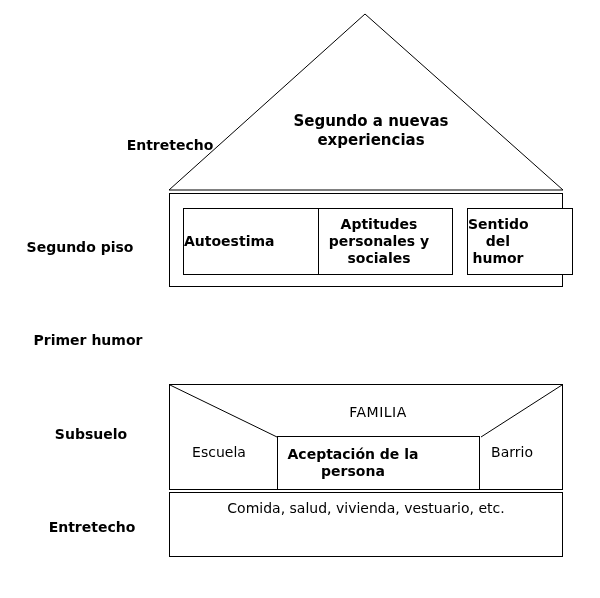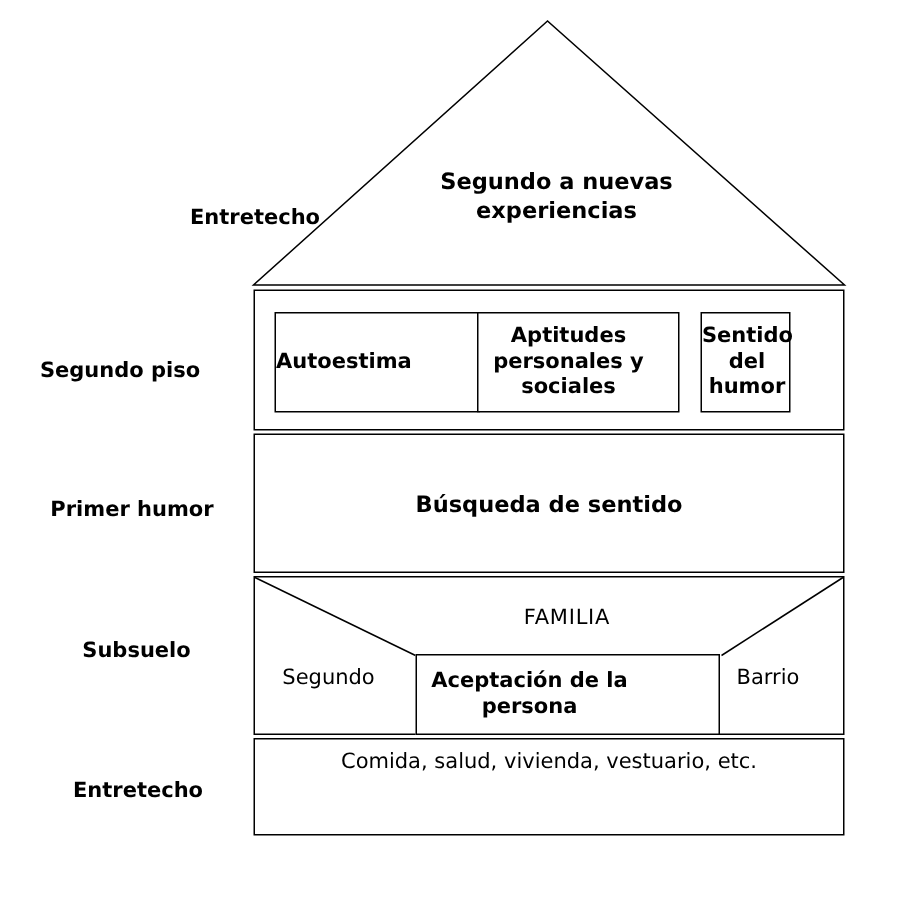--- a/index.html
+++ b/index.html
@@ -37,21 +37,21 @@
     display: flex;
     align-items: center;
     justify-content: flex-start;
     text-align: center;
     font-weight: bold;
     font-size: 14px;
     line-height: 17px;
   }
   .box-autoestima { left: 183px; top: 208px; width: 137px; height: 67px; }
   .box-aptitudes  { left: 318px; top: 208px; width: 135px; height: 67px; }
-  .box-sentido    { left: 467px; top: 208px; width: 60px;  height: 67px; }
+  .box-sentido    { left: 467px; top: 208px; width: 106px;  height: 67px; }
   .box-aceptacion { left: 277px; top: 436px; width: 203px; height: 54px; }
   .box-aptitudes .wrap { width: 120px; }
   .box-sentido   .wrap { width: 60px; }
   .box-aceptacion .wrap { width: 150px; }
   .side-label {
     position: absolute;
     transform: translate(-50%, -50%);
     font-weight: bold;
     font-size: 14px;
     white-space: nowrap;
@@ -110,27 +110,24 @@
   <div class="inner-box box-autoestima">
     <span class="wrap">Autoestima</span>
   </div>
   <div class="inner-box box-aptitudes">
     <span class="wrap">Aptitudes personales y sociales</span>
   </div>
   <div class="inner-box box-sentido">
     <span class="wrap">Sentido del humor</span>
   </div>
 
-  <div class="floor floor-first">
-    <span class="busqueda-text">Búsqueda de sentido</span>
-  </div>
 
   <div class="floor floor-sub"></div>
   <div class="sub-text txt-familia">FAMILIA</div>
-  <div class="sub-text txt-escuela">Segundo</div>
+  <div class="sub-text txt-escuela">Escuela</div>
   <div class="inner-box box-aceptacion">
     <span class="wrap">Aceptación de la persona</span>
   </div>
   <div class="sub-text txt-barrio">Barrio</div>
 
   <div class="floor floor-found">
     <div class="found-items">Comida, salud, vivienda, vestuario, etc.</div>
   </div>
 
 </div>

